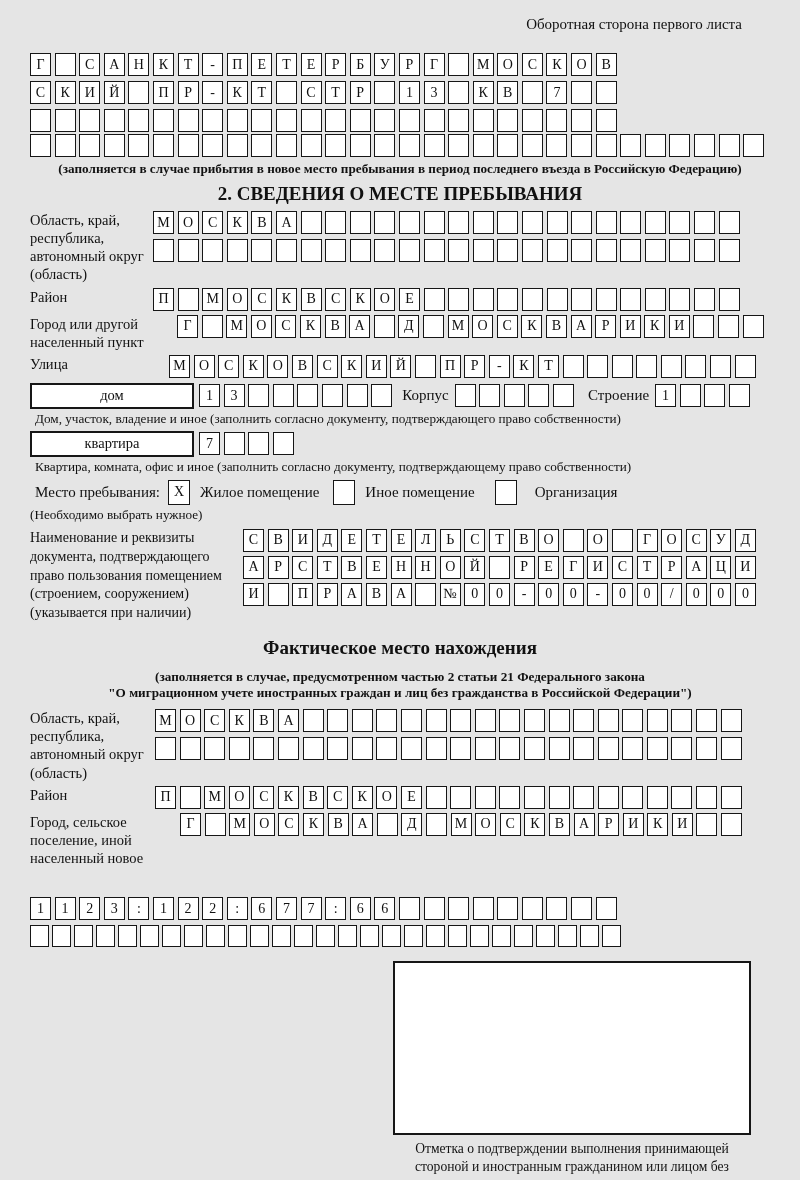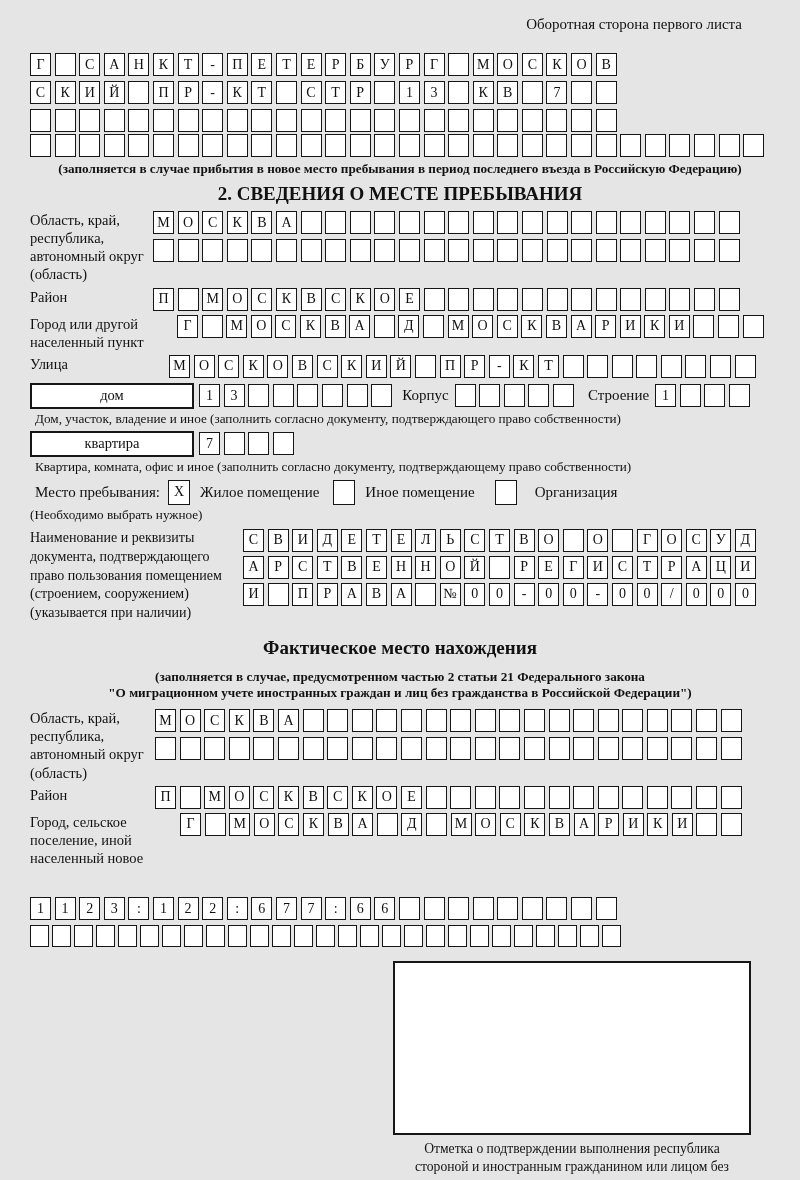--- a/index.html
+++ b/index.html
@@ -615,18 +615,18 @@
           <span class="cell narrow"></span>
           <span class="cell narrow"></span>
           <span class="cell narrow"></span>
           <span class="cell narrow"></span>
         </div>
     </div>
   </div>
 
   <div class="stamp" style="margin-top:14px;"></div>
   <div class="stamp-cap">
-    <div>Отметка о подтверждении выполнения республика</div>
+    <div>Отметка о подтверждении выполнения принимающей</div>
     <div>стороной и иностранным гражданином или лицом без</div>
 
   </div>
 
 </div>
 
 </body></html>

